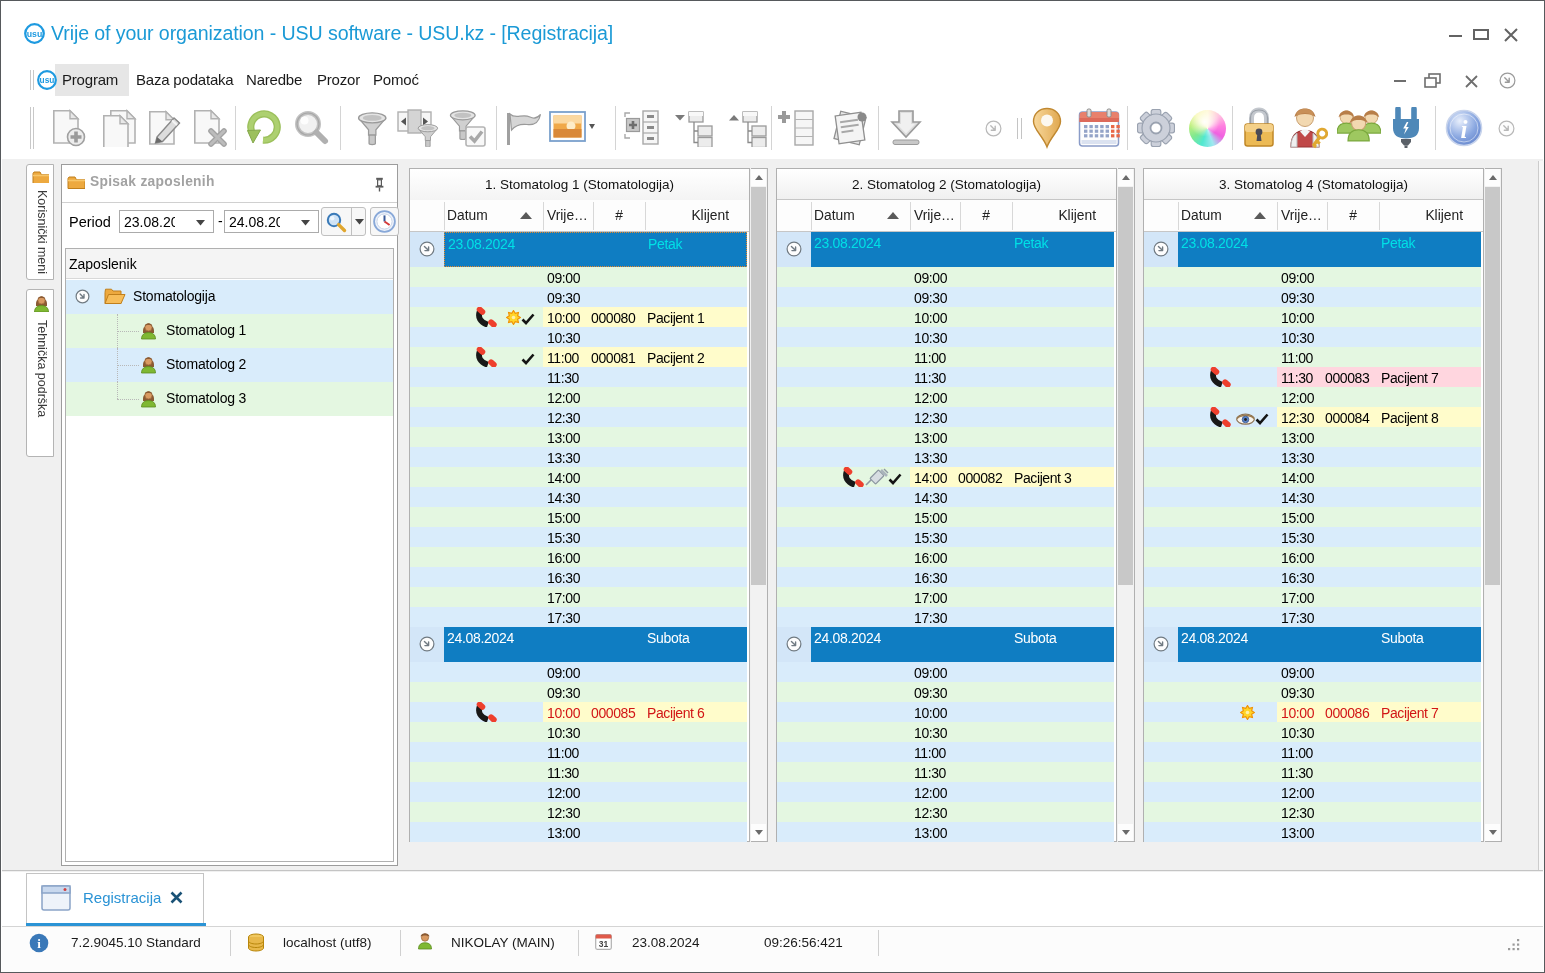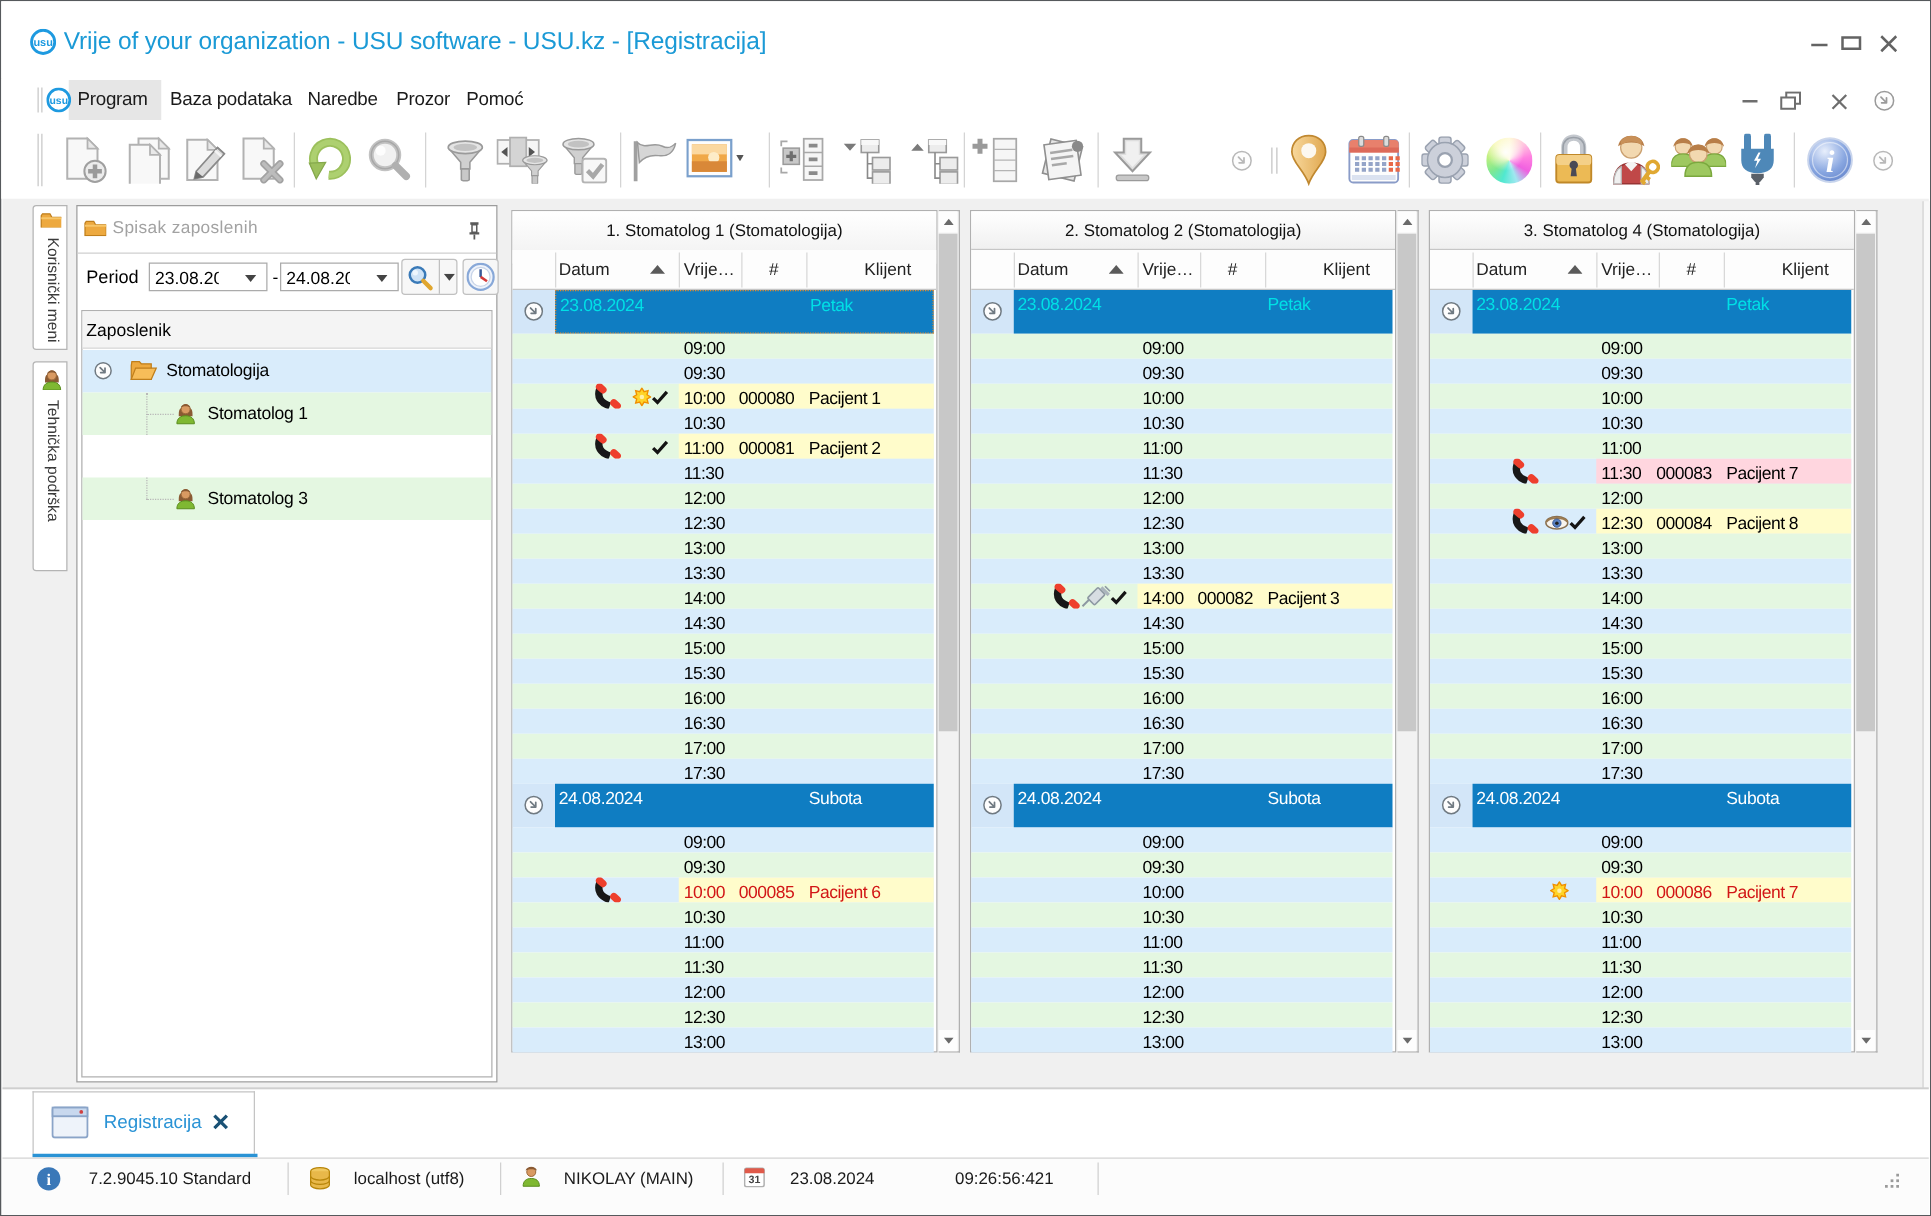--- a/index.html
+++ b/index.html
@@ -340,21 +340,21 @@
 <path d="M2.5 18 C2.5 13.6 5.5 11.6 9.5 11.6 C13.5 11.6 16.5 13.6 16.5 18 Z" fill="#7fb832" stroke="#5a8c1e" stroke-width="0.8"></path>
 <path d="M5.6 5 C6.2 3.2 8 2.2 9.5 2.2 C11 2.2 12.8 3.2 13.4 5 C12 4.2 11 4 9.5 4 C8 4 7 4.2 5.6 5 Z" fill="#8a5a33"></path>
           </svg></div>
 <div class="abs" style="left:6px;top:30px;width:16px;height:134px;writing-mode:vertical-rl;font-size:12.5px;color:#3a3a3a;white-space:nowrap">Tehnička podrška</div>
       </div>
 <div class="abs" style="left:59px;top:5px;width:337px;height:702px;background:#fff;border:1px solid #9c9c9c">
 <div class="abs" style="left:5px;top:10px"><svg width="18" height="14" viewBox="0 0 18 14" style="">
             <path d="M1 3.5 L1 13.5 L18 13.5 L18 4.8 L9.5 4.8 L8 2 L2 2 Z" fill="#eda93f" stroke="#c07f1c" stroke-width="1"></path>
 <path d="M1 5.5 L18 5.5" stroke="#f7c669" stroke-width="1.6"></path>
           </svg></div>
-<div class="abs" style="left:28px;top:9px;font-size:13.8px;font-weight:normal;color:#a2a2a2;letter-spacing:0.3px">Spisak zaposlenih</div>
+<div class="abs" style="left:28px;top:9px;font-size:13.8px;font-weight:bold;color:#a2a2a2;letter-spacing:0.3px">Spisak zaposlenih</div>
 <div class="abs" style="left:313px;top:12px"><svg width="11" height="15" viewBox="0 0 11 15" style="">
             <rect x="1.2" y="0.8" width="6.6" height="2" fill="#5a5a5a"></rect>
 <rect x="2.6" y="2.8" width="3.8" height="6" fill="#fafafa" stroke="#5a5a5a" stroke-width="1.2"></rect>
 <rect x="0.6" y="8.8" width="7.8" height="1.8" fill="#5a5a5a"></rect>
 <line x1="4.5" y1="10.6" x2="4.5" y2="14.5" stroke="#5a5a5a" stroke-width="1.4"></line>
           </svg></div>
 <div class="abs" style="left:0;top:37px;width:335px;height:1px;background:#d0d0d0"></div>
 <div class="abs" style="left:7px;top:49px;font-size:14.5px;color:#000">Period</div>
 <div class="abs" style="left:57px;top:45px;width:95px;height:23px;background:#fff;border:1px solid #ababab">
   <div class="abs" style="left:4px;top:3px;font-size:14px;color:#000;width:51px;overflow:hidden;white-space:nowrap">23.08.202</div>
@@ -407,20 +407,31 @@
     <div class="abs" style="left:73px;top:7px"><svg width="19" height="19" viewBox="0 0 19 19" style="">
                 <path d="M4 10 C4 6 6 4.4 9.5 4.4 C13 4.4 15 6 15 10 L15 12 L4 12 Z" fill="#8a5a33"></path>
 <circle cx="9.5" cy="6.4" r="3.6" fill="#d99a62" stroke="#9c6a3a" stroke-width="0.8"></circle>
 <path d="M2.5 18 C2.5 13.6 5.5 11.6 9.5 11.6 C13.5 11.6 16.5 13.6 16.5 18 Z" fill="#7fb832" stroke="#5a8c1e" stroke-width="0.8"></path>
 <path d="M5.6 5 C6.2 3.2 8 2.2 9.5 2.2 C11 2.2 12.8 3.2 13.4 5 C12 4.2 11 4 9.5 4 C8 4 7 4.2 5.6 5 Z" fill="#8a5a33"></path>
               </svg></div>
     <div class="abs" style="left:100px;top:8px;font-size:14px;letter-spacing:-0.2px">Stomatolog 1</div>
     <div class="abs" style="left:51px;top:0px;width:1px;height:34px;border-left:1px dotted #b8b8b8"></div>
     <div class="abs" style="left:51px;top:17px;width:22px;height:1px;border-top:1px dotted #b8b8b8"></div>
   </div>
+<div class="abs" style="left:0;top:99px;width:327px;height:34px;background:#d9ecfb">
+    <div class="abs" style="left:73px;top:7px"><svg width="19" height="19" viewBox="0 0 19 19" style="">
+                <path d="M4 10 C4 6 6 4.4 9.5 4.4 C13 4.4 15 6 15 10 L15 12 L4 12 Z" fill="#8a5a33"></path>
+<circle cx="9.5" cy="6.4" r="3.6" fill="#d99a62" stroke="#9c6a3a" stroke-width="0.8"></circle>
+<path d="M2.5 18 C2.5 13.6 5.5 11.6 9.5 11.6 C13.5 11.6 16.5 13.6 16.5 18 Z" fill="#7fb832" stroke="#5a8c1e" stroke-width="0.8"></path>
+<path d="M5.6 5 C6.2 3.2 8 2.2 9.5 2.2 C11 2.2 12.8 3.2 13.4 5 C12 4.2 11 4 9.5 4 C8 4 7 4.2 5.6 5 Z" fill="#8a5a33"></path>
+              </svg></div>
+    <div class="abs" style="left:100px;top:8px;font-size:14px;letter-spacing:-0.2px">Stomatolog 2</div>
+    <div class="abs" style="left:51px;top:0px;width:1px;height:34px;border-left:1px dotted #b8b8b8"></div>
+    <div class="abs" style="left:51px;top:17px;width:22px;height:1px;border-top:1px dotted #b8b8b8"></div>
+  </div>
 <div class="abs" style="left:0;top:133px;width:327px;height:34px;background:#e4f7e1">
     <div class="abs" style="left:73px;top:7px"><svg width="19" height="19" viewBox="0 0 19 19" style="">
                 <path d="M4 10 C4 6 6 4.4 9.5 4.4 C13 4.4 15 6 15 10 L15 12 L4 12 Z" fill="#8a5a33"></path>
 <circle cx="9.5" cy="6.4" r="3.6" fill="#d99a62" stroke="#9c6a3a" stroke-width="0.8"></circle>
 <path d="M2.5 18 C2.5 13.6 5.5 11.6 9.5 11.6 C13.5 11.6 16.5 13.6 16.5 18 Z" fill="#7fb832" stroke="#5a8c1e" stroke-width="0.8"></path>
 <path d="M5.6 5 C6.2 3.2 8 2.2 9.5 2.2 C11 2.2 12.8 3.2 13.4 5 C12 4.2 11 4 9.5 4 C8 4 7 4.2 5.6 5 Z" fill="#8a5a33"></path>
               </svg></div>
     <div class="abs" style="left:100px;top:8px;font-size:14px;letter-spacing:-0.2px">Stomatolog 3</div>
     <div class="abs" style="left:51px;top:0px;width:1px;height:17px;border-left:1px dotted #b8b8b8"></div>
     <div class="abs" style="left:51px;top:17px;width:22px;height:1px;border-top:1px dotted #b8b8b8"></div>

